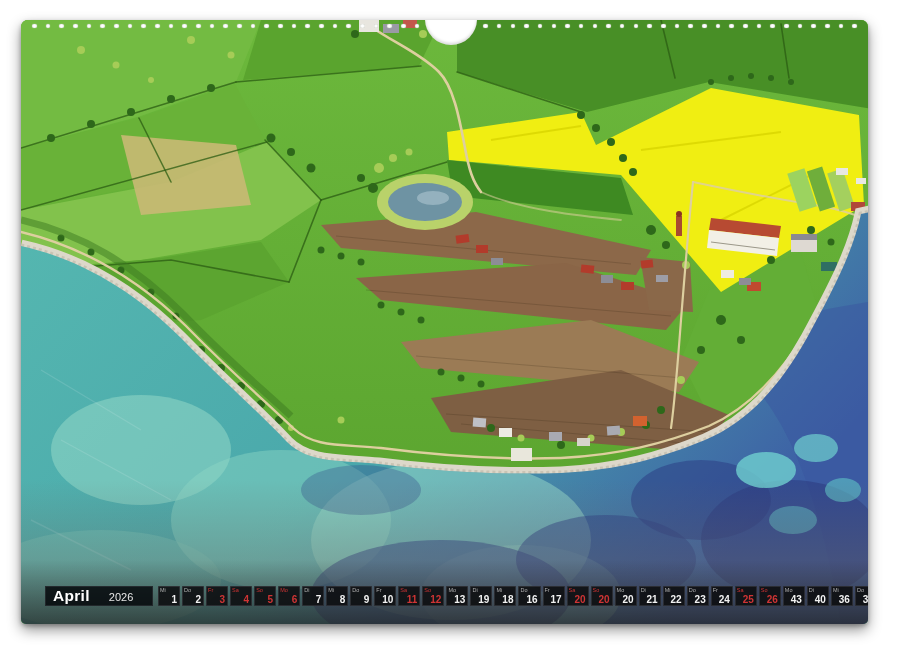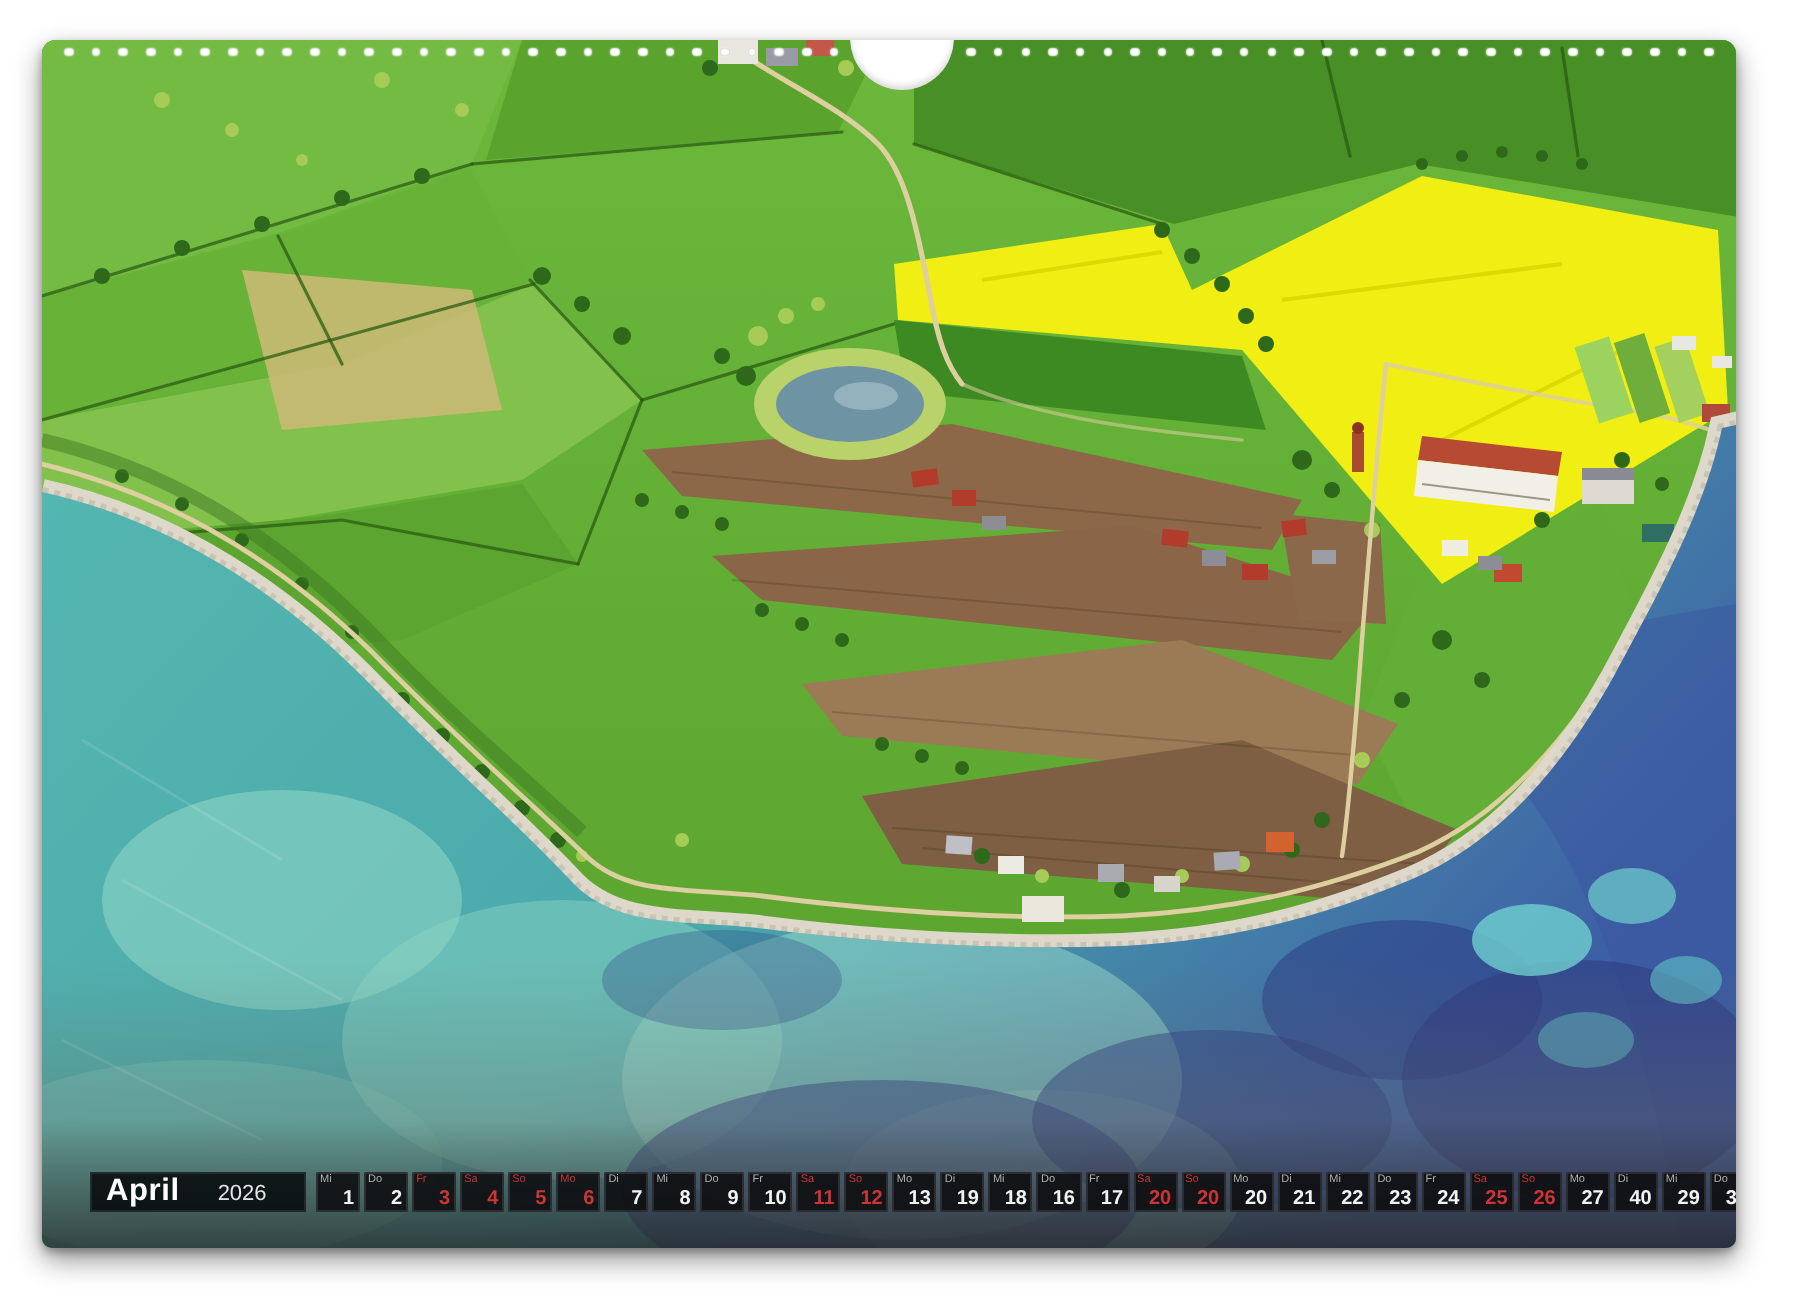--- a/index.html
+++ b/index.html
@@ -473,29 +473,29 @@
         <div class="day-cell red">
           <span class="abbr">Sa</span>
           <span class="num">25</span>
         </div>
         <div class="day-cell red">
           <span class="abbr">So</span>
           <span class="num">26</span>
         </div>
         <div class="day-cell">
           <span class="abbr">Mo</span>
-          <span class="num">27</span>
+          <span class="num">43</span>
         </div>
         <div class="day-cell">
           <span class="abbr">Di</span>
           <span class="num">40</span>
         </div>
         <div class="day-cell">
           <span class="abbr">Mi</span>
-          <span class="num">29</span>
+          <span class="num">36</span>
         </div>
         <div class="day-cell">
           <span class="abbr">Do</span>
           <span class="num">30</span>
         </div>
       </div>
   </div>
 </div>
 
 </body></html>

